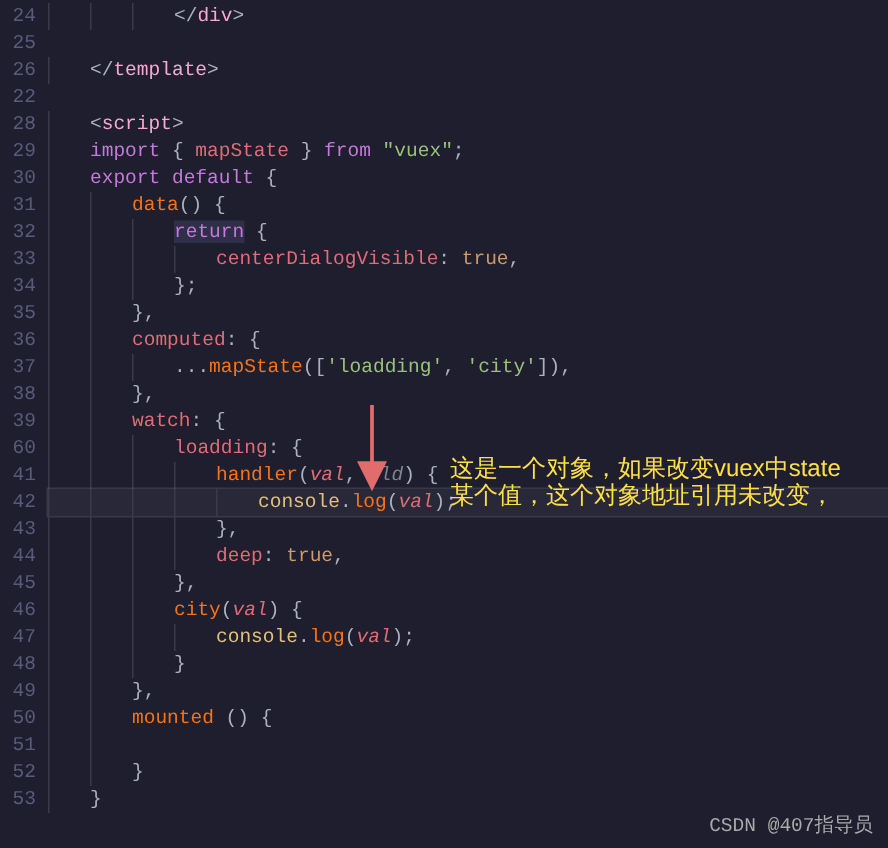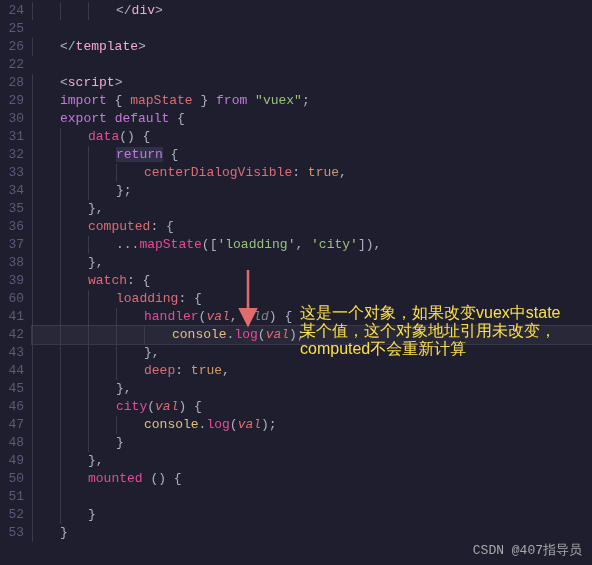--- a/index.html
+++ b/index.html
@@ -47,21 +47,21 @@
     .indent-guide {
       border-left: 1px solid #3a3a4a;
       display: inline-block;
       width: 28px;
       height: 18px;
       vertical-align: top;
     }
     .tok-tag { color: #f9a8d4; margin-top: 12px; }
     .tok-keyword-purple { color: #c678dd; }
     .tok-string { color: #98c379; }
-    .tok-func { color: #ec4899; }
+    .tok-func { color: #f97316; }
     .tok-prop { color: #e06c75; }
     .tok-punct { color: #abb2bf; }
     .tok-param { color: #e06c75; font-style: italic; }
     .tok-paramgray { color: #7f848e; font-style: italic; }
     .tok-bool { color: #d19a66; }
     .tok-obj { color: #e5c07b; }
     .annotation {
       position: absolute;
       color: #fde047;
       font-size: 16px;
@@ -157,16 +157,15 @@
     <marker id="ah" markerWidth="8" markerHeight="8" refX="5" refY="4" orient="auto">
       <path d="M0,0 L8,4 L0,8 Z" fill="#e06c6c"></path>
     </marker>
   </defs>
   <line x1="20" y1="5" x2="20" y2="55" stroke="#e06c6c" stroke-width="2.5" marker-end="url(#ah)"></line>
 </svg>
 
 <div class="annotation" style="left:300px; top:304px;">
   <div>这是一个对象，如果改变vuex中state</div>
   <div>某个值，这个对象地址引用未改变，</div>
-  <div>computed不会重新计算</div>
 </div>
 
 <div class="watermark">CSDN @407指导员</div>
 
 </body></html>

